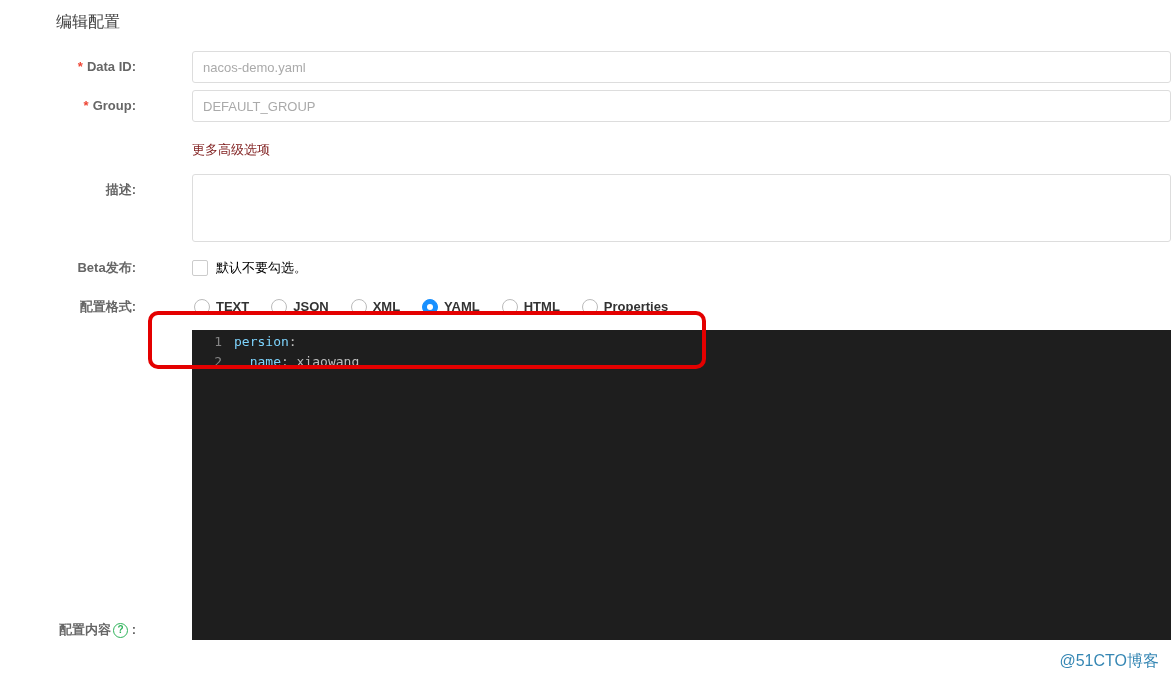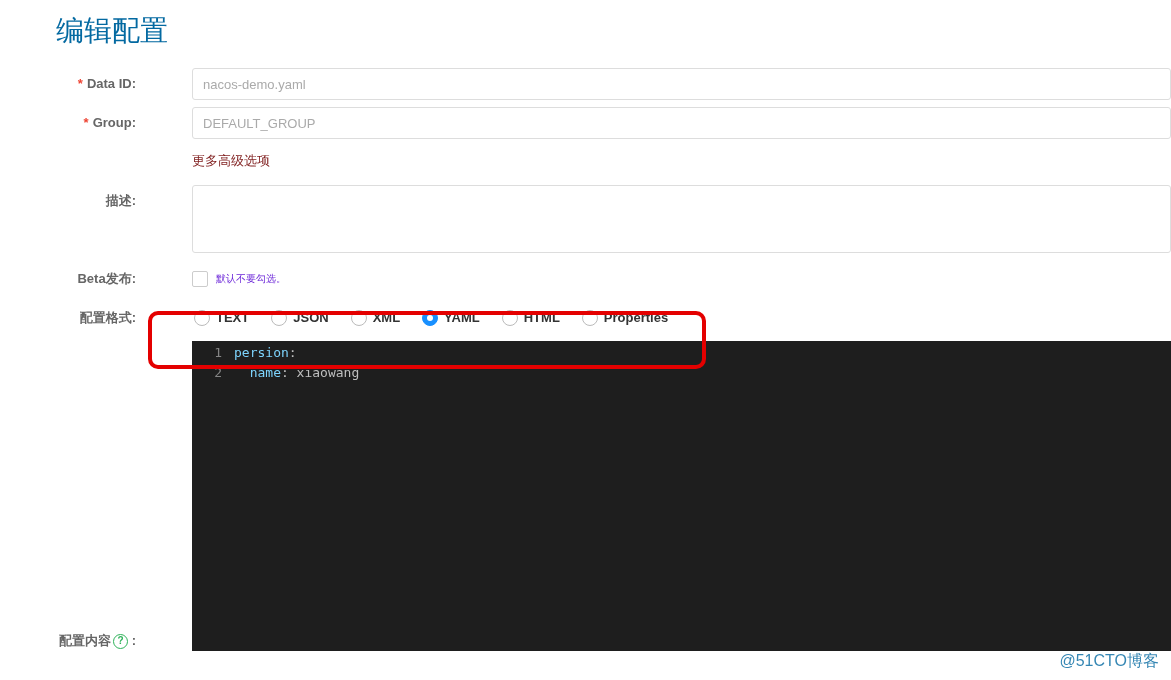--- a/index.html
+++ b/index.html
@@ -7,22 +7,22 @@
     font-family: -apple-system, BlinkMacSystemFont, "Segoe UI", "PingFang SC", "Microsoft YaHei", sans-serif;
     background: #fff;
     color: #333;
     font-size: 13px;
     width: 1171px;
     height: 680px;
     overflow: hidden;
     position: relative;
   }
   .page-title {
-    font-size: 28px;
-    color: #0369a1;
+    font-size: 16px;
+    color: #404040;
     font-weight: 400;
     padding: 12px 0 18px 56px;
   }
   .form-row {
     display: flex;
     align-items: flex-start;
     margin-bottom: 7px;
   }
   .form-label {
     width: 148px;
@@ -77,21 +77,21 @@
     gap: 8px;
     line-height: 32px;
   }
   .checkbox-box {
     width: 16px;
     height: 16px;
     border: 1px solid #ccc;
     border-radius: 2px;
     background: #fff;
   }
-  .checkbox-label { color: #6d28d9; font-size: 10px; }
+  .checkbox-label { color: #000000; font-size: 13px; }
   .radio-wrap {
     display: flex;
     align-items: center;
     gap: 22px;
     line-height: 32px;
     padding-left: 2px;
   }
   .radio-item {
     display: flex;
     align-items: center;
@@ -184,21 +184,21 @@
 
 <div class="page-title">编辑配置</div>
 
 <div class="form-row">
   <div class="form-label"><span class="req">*</span><span>Data ID:</span></div>
   <div class="form-control">
     <input class="text-input" type="text" readonly="" value="nacos-demo.yaml" style="">
   </div>
 </div>
 
-<div class="form-row" style="margin-bottom:6px;">
+<div class="form-row" style="margin-bottom:12px;">
   <div class="form-label"><span class="req">*</span><span>Group:</span></div>
   <div class="form-control">
     <input class="text-input" type="text" readonly="" value="DEFAULT_GROUP" style="">
   </div>
 </div>
 
 <div class="form-row more-row">
   <div class="form-label"></div>
   <div class="form-control">
     <span class="more-link">更多高级选项</span>

